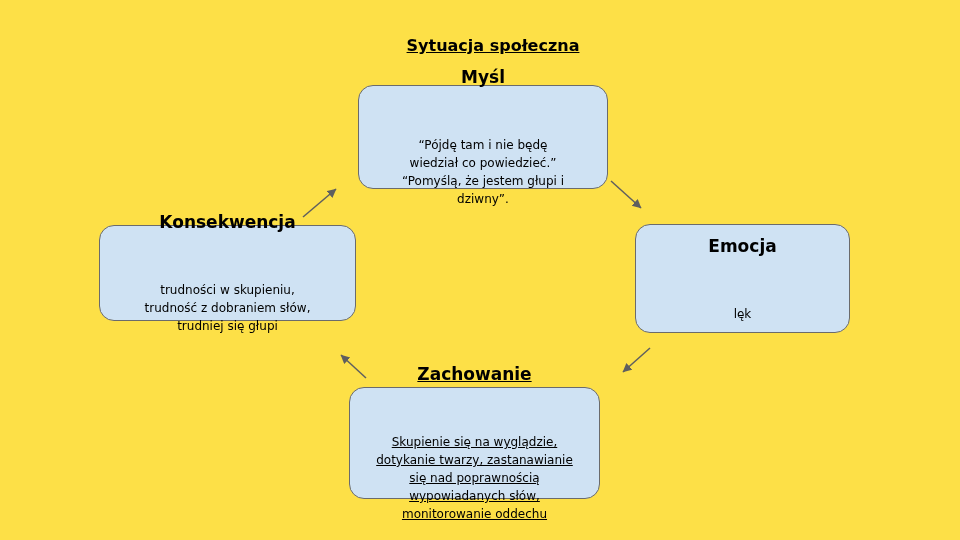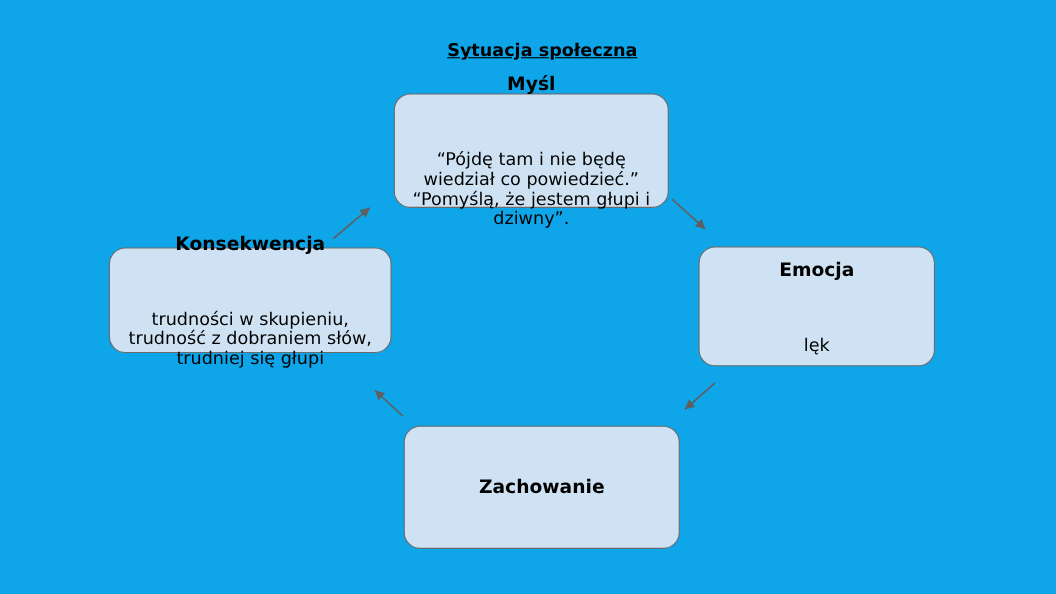--- a/index.html
+++ b/index.html
@@ -5,21 +5,21 @@
   html, body {
     margin: 0;
     padding: 0;
     background: #ffffff;
     font-family: "DejaVu Sans", "Liberation Sans", sans-serif;
   }
   .canvas {
     position: relative;
     width: 960px;
     height: 540px;
-    background: #0ea5e9;
+    background: #fde047;
     overflow: hidden;
   }
   .title {
     position: absolute;
     top: 36px;
     left: 493px;
     transform: translateX(-50%);
     font-size: 16px;
     font-weight: bold;
     text-decoration: underline;
@@ -51,27 +51,27 @@
     padding: 4px 6px;
     color: var(--text, #000);
     gap: 48px;
   }
   .box-title {
     font-size: 17px;
     font-weight: bold;
     line-height: 22px;
   }
   .box-body {
-    font-size: 16px;
+    font-size: 12px;
     line-height: 18px;
     white-space: pre-line;
   }
   .box-thought     { left: 358px; top:  85px; width: 250px; height: 104px; }
   .box-emotion     { left: 635px; top: 224px; width: 215px; height: 109px; }
-  .box-behavior    { left: 367px; top: 387px; width: 251px; height: 112px; }
+  .box-behavior    { left: 349px; top: 387px; width: 251px; height: 112px; text-decoration: underline; }
   .box-consequence { left:  99px; top: 225px; width: 257px; height: 96px; }
 </style>
 </head>
 <body>
 
 <div class="canvas">
 
   <div class="title">Sytuacja społeczna</div>
 
   <svg class="arrows" viewBox="0 0 960 540" xmlns="http://www.w3.org/2000/svg">
@@ -94,20 +94,25 @@
 dziwny”.</div>
   </div>
 
   <div class="box box-emotion">
     <div class="box-title">Emocja</div>
     <div class="box-body">lęk</div>
   </div>
 
   <div class="box box-behavior">
     <div class="box-title">Zachowanie</div>
+    <div class="box-body">Skupienie się na wyglądzie,
+dotykanie twarzy, zastanawianie
+się nad poprawnością
+wypowiadanych słów,
+monitorowanie oddechu</div>
   </div>
 
   <div class="box box-consequence">
     <div class="box-title">Konsekwencja</div>
     <div class="box-body">trudności w skupieniu,
 trudność z dobraniem słów,
 trudniej się głupi</div>
   </div>
 
 </div>

